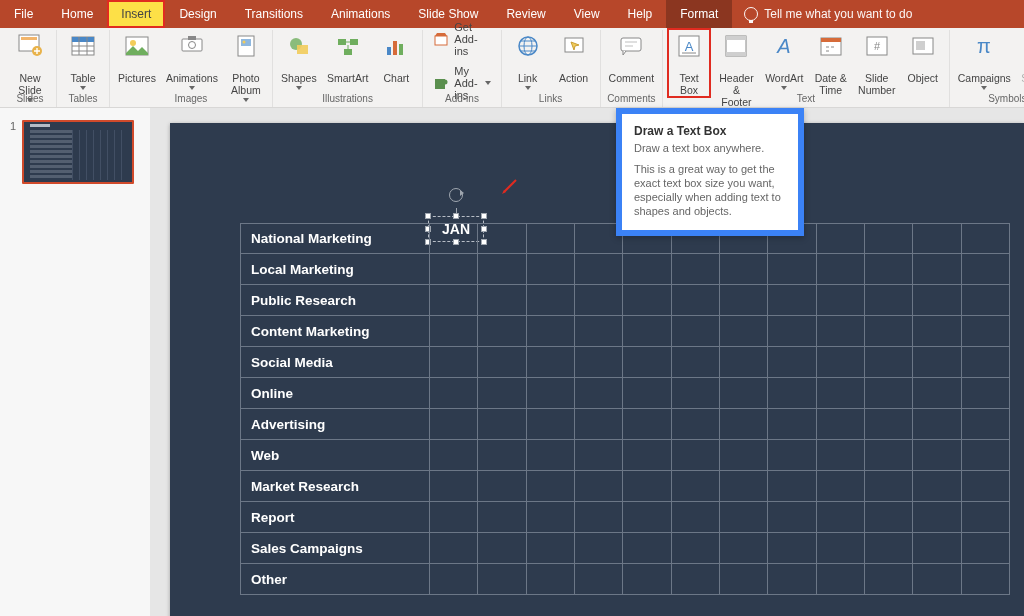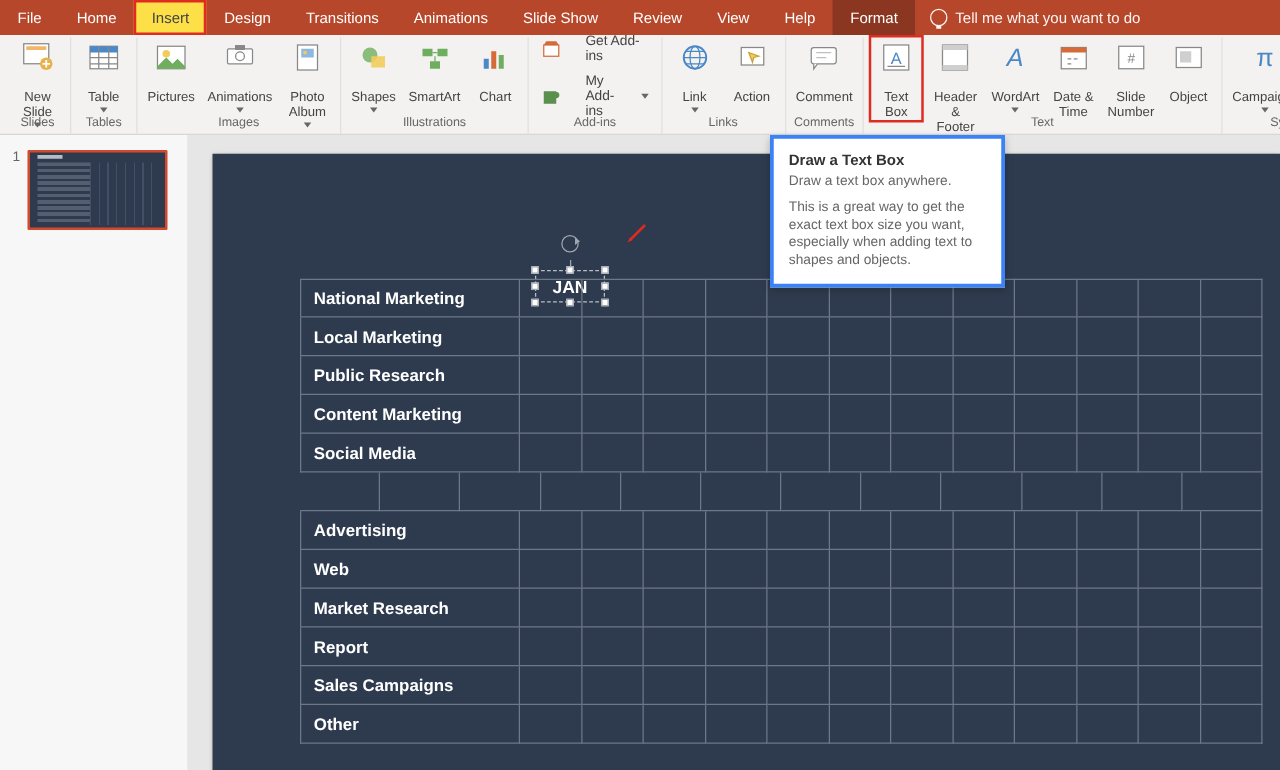--- a/index.html
+++ b/index.html
@@ -17,21 +17,21 @@
   
   .ribbon { height: 80px; background: #f3f2f1; border-bottom: 1px solid #d8d7d6; display: flex; padding: 2px 0 0 4px; }
   .group { display: flex; flex-direction: column; align-items: center; border-right: 1px solid #e1e0df; padding: 0 6px 1px 6px; }
   .group .items { display: flex; align-items: flex-start; gap: 6px; height: 62px; }
   .group .label { font-size: 10px; color: #666; padding-top: 1px; }
   .btn { display: flex; flex-direction: column; align-items: center; justify-content: flex-start; gap: 2px; min-width: 40px; padding: 2px 2px 0; cursor: pointer; }
   .btn .ic { width: 28px; height: 28px; display: flex; align-items: center; justify-content: center; }
   .btn .txt { font-size: 10.5px; color: #444; text-align: center; line-height: 12px; max-width: 56px; margin-top: 10px; }
   .btn.highlight { outline: 2px solid #e02b20; outline-offset: 0; }
   .small-row { display: flex; flex-direction: column; gap: 4px; justify-content: center; height:62px; }
-  .small-btn { display: flex; align-items: center; gap: 19px; font-size: 11px; color: #444; padding: 2px 4px; cursor:pointer; }
+  .small-btn { display: flex; align-items: center; gap: 5px; font-size: 11px; color: #444; padding: 2px 4px; cursor:pointer; }
   .small-btn .sic { width:16px; height:16px; display:flex;align-items:center;justify-content:center;}
   .caret { width:0;height:0;border-left:3px solid transparent;border-right:3px solid transparent;border-top:4px solid #666;display:inline-block; margin-left:2px;}
   .caret-sm { width:0;height:0;border-left:3px solid transparent;border-right:3px solid transparent;border-top:4px solid #666;display:inline-block;}
 
   svg { display:block; }
 
   
   .workspace { position:absolute; top:108px; left:0; right:0; bottom:0; display:flex; }
   .thumbs { width:150px; background:#f7f7f7; padding:12px 10px; }
   .thumb-wrap { display:flex; gap:6px; }
@@ -40,21 +40,21 @@
   .thumb::before { content:""; position:absolute; left:6px; top:8px; width:42px; height:50px; background:repeating-linear-gradient(#6c7787 0 3px, transparent 3px 5px); opacity:.6;}
   .thumb::after { content:""; position:absolute; left:48px; top:8px; right:6px; height:50px; background:repeating-linear-gradient(90deg,#56637a 0 1px, transparent 1px 7px); opacity:.5;}
   .thumb .hdr { position:absolute; left:6px; top:2px; width:20px; height:3px; background:#b4bcc7; }
 
   .canvas { flex:1; position:relative; background:#e6e6e6; overflow:hidden; }
   .slide { position:absolute; left:20px; top:15px; right:0; bottom:-20px; background:#2e3b4e; box-shadow:0 1px 4px rgba(0,0,0,.3); }
 
   
   .stable { position:absolute; left:70px; top:100px; width:770px; }
   .stable .row { height:31px; display:flex; }
-  .stable .rhead { width:176px; color:#fff; font-size:13.5px; font-weight:600; display:flex; align-items:center; padding-left:10px; border:1px solid #6c7787; border-top:none; }
+  .stable .rhead { width:190px; color:#fff; font-size:13.5px; font-weight:600; display:flex; align-items:center; padding-left:10px; border:1px solid #6c7787; border-top:none; }
   .stable .row:first-child .rhead { border-top:1px solid #6c7787; }
   .stable .cells { flex:1; display:flex; border-top:none;}
   .stable .cell { flex:1; border:1px solid #6c7787; border-left:none; border-top:none; }
   .stable .row:first-child .cell { border-top:1px solid #6c7787; }
   
   
   .tbox-wrap { position:absolute; left:258px; top:65px; width:56px; }
   .rot { width:14px;height:14px;border:1.5px solid #9fa6af;border-radius:50%;margin:0 auto 6px;position:relative;}
   .rot::after{content:"";position:absolute;right:-2px;top:1px;width:0;height:0;border-left:4px solid #9fa6af;border-top:3px solid transparent;border-bottom:3px solid transparent;}
   .rot-line{width:1px;height:8px;background:#9fa6af;margin:0 auto;}
@@ -62,21 +62,21 @@
   .h { width:6px;height:6px;background:#fff;border:1px solid #9fa6af;position:absolute; }
   .h.tl{left:-4px;top:-4px}.h.tm{left:50%;margin-left:-3px;top:-4px}.h.tr{right:-4px;top:-4px}
   .h.ml{left:-4px;top:50%;margin-top:-3px}.h.mr{right:-4px;top:50%;margin-top:-3px}
   .h.bl{left:-4px;bottom:-4px}.h.bm{left:50%;margin-left:-3px;bottom:-4px}.h.br{right:-4px;bottom:-4px}
 
   
   .arrow { position:absolute; left:328px; top:55px; width:20px; height:20px; }
   .arrow svg { width:20px;height:20px; }
 
   
-  .tooltip { position:absolute; left:616px; top:108px; width:188px; background:#fff; border:3px solid #3b82f6; box-shadow:0 2px 6px rgba(0,0,0,.25); padding:10px 12px 12px; font-size:11px; color:#666; z-index:10;}
+  .tooltip { position:absolute; left:616px; top:108px; width:188px; background:#fff; border:6px solid #3b82f6; box-shadow:0 2px 6px rgba(0,0,0,.25); padding:10px 12px 12px; font-size:11px; color:#666; z-index:10;}
   .tooltip .tt-title { font-size:12px; font-weight:600; color:#333; margin-bottom:4px;}
   .tooltip .tt-sub { margin-bottom:8px; }
   .tooltip .tt-body { line-height:14px; }
 </style>
 </head>
 <body>
 
 <div class="menubar">
   <div class="tab">File</div>
   <div class="tab">Home</div>
@@ -492,20 +492,21 @@
               <div class="cell"></div>
               <div class="cell"></div>
               <div class="cell"></div>
               <div class="cell"></div>
               <div class="cell"></div>
               <div class="cell"></div>
               <div class="cell"></div>
             </div>
           </div>
           <div class="row">
+            <div class="rhead">Online</div>
             <div class="cells">
               <div class="cell"></div>
               <div class="cell"></div>
               <div class="cell"></div>
               <div class="cell"></div>
               <div class="cell"></div>
               <div class="cell"></div>
               <div class="cell"></div>
               <div class="cell"></div>
               <div class="cell"></div>

